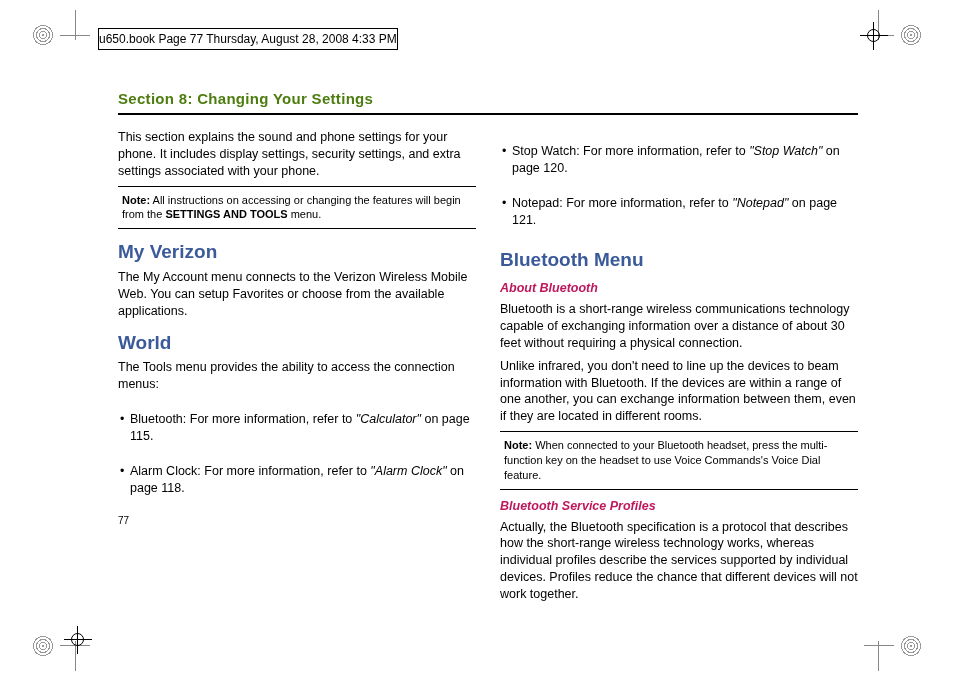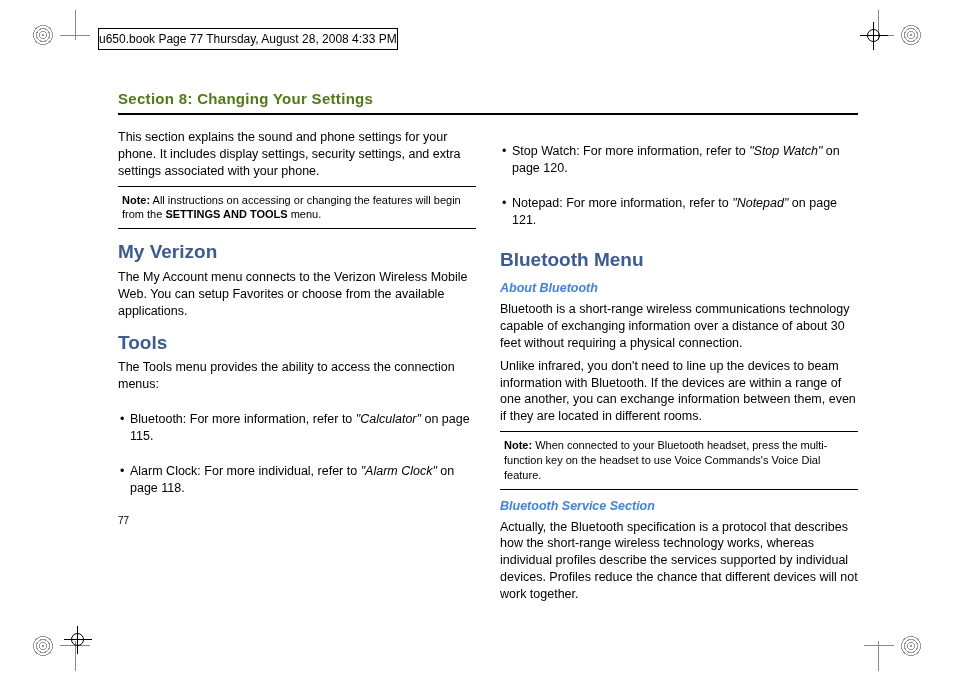--- a/index.html
+++ b/index.html
@@ -16,21 +16,21 @@
 .page{position:absolute;left:118px;top:90px;width:740px}
 .sec-title{font-size:15px;font-weight:bold;color:#4d7c0f;letter-spacing:.3px}
 .rule{border-top:2px solid #000;margin:6px 0 10px}
 .cols{display:flex;gap:24px}
 .col{flex:1;font-size:12.5px;line-height:1.35}
 .intro{margin-bottom:8px}
 .note-rule{border-top:1px solid #000;margin:6px 0}
 .note{font-size:11px;margin:4px 4px}
 .note b{font-weight:bold}
 .h-blue{color:#3b5a9a;font-weight:bold;font-size:19px;margin:10px 0 4px}
-.h-sub{color:#3b82f6;font-weight:bold;font-style:italic;font-size:12.5px;margin:8px 0 4px}
+.h-sub{color:#be185d;font-weight:bold;font-style:italic;font-size:12.5px;margin:8px 0 4px}
 .body-p{margin:4px 0 6px}
 ul.bl{list-style:none;padding-left:2px}
 ul.bl li{position:relative;padding-left:10px;margin:18px 0}
 ul.bl li::before{content:"•";position:absolute;left:0}
 .ital{font-style:italic}
 .pgnum{font-size:10px;margin-top:18px}
 .bold{font-weight:bold}
 </style>
 </head>
 <body>
@@ -62,37 +62,37 @@
   <div class="sec-title">Section 8: Changing Your Settings</div>
   <div class="rule"></div>
   <div class="cols">
     <div class="col">
       <p class="intro body-p">This section explains the sound and phone settings for your phone. It includes display settings, security settings, and extra settings associated with your phone.</p>
       <div class="note-rule"></div>
       <p class="note"><b>Note:</b><span> All instructions on accessing or changing the features will begin from the </span><span class="bold">SETTINGS AND TOOLS</span><span> menu.</span></p>
       <div class="note-rule"></div>
       <div class="h-blue">My Verizon</div>
       <p class="body-p">The My Account menu connects to the Verizon Wireless Mobile Web. You can setup Favorites or choose from the available applications.</p>
-      <div class="h-blue">Tools</div>
+      <div class="h-blue">World</div>
       <p class="body-p">The Tools menu provides the ability to access the connection menus:</p>
       <ul class="bl">
         <li><span>Bluetooth: For more information, refer to </span><span class="ital">"Calculator"</span><span>  on page 115.</span></li>
-        <li><span>Alarm Clock: For more individual, refer to </span><span class="ital">"Alarm Clock"</span><span>  on page 118.</span></li>
+        <li><span>Alarm Clock: For more information, refer to </span><span class="ital">"Alarm Clock"</span><span>  on page 118.</span></li>
       </ul>
       <div class="pgnum">77</div>
     </div>
     <div class="col">
       <ul class="bl">
         <li><span>Stop Watch: For more information, refer to </span><span class="ital">"Stop Watch"</span><span>  on page 120.</span></li>
         <li><span>Notepad: For more information, refer to </span><span class="ital">"Notepad"</span><span>  on page 121.</span></li>
       </ul>
       <div class="h-blue">Bluetooth Menu</div>
       <div class="h-sub">About Bluetooth</div>
       <p class="body-p">Bluetooth is a short-range wireless communications technology capable of exchanging information over a distance of about 30 feet without requiring a physical connection.</p>
       <p class="body-p">Unlike infrared, you don't need to line up the devices to beam information with Bluetooth. If the devices are within a range of one another, you can exchange information between them, even if they are located in different rooms.</p>
       <div class="note-rule"></div>
       <p class="note"><b>Note:</b><span> When connected to your Bluetooth headset, press the multi-function key on the headset to use Voice Commands's Voice Dial feature.</span></p>
       <div class="note-rule"></div>
-      <div class="h-sub">Bluetooth Service Section</div>
+      <div class="h-sub">Bluetooth Service Profiles</div>
       <p class="body-p">Actually, the Bluetooth specification is a protocol that describes how the short-range wireless technology works, whereas individual profiles describe the services supported by individual devices. Profiles reduce the chance that different devices will not work together.</p>
     </div>
   </div>
 </div>
 
 </body></html>

